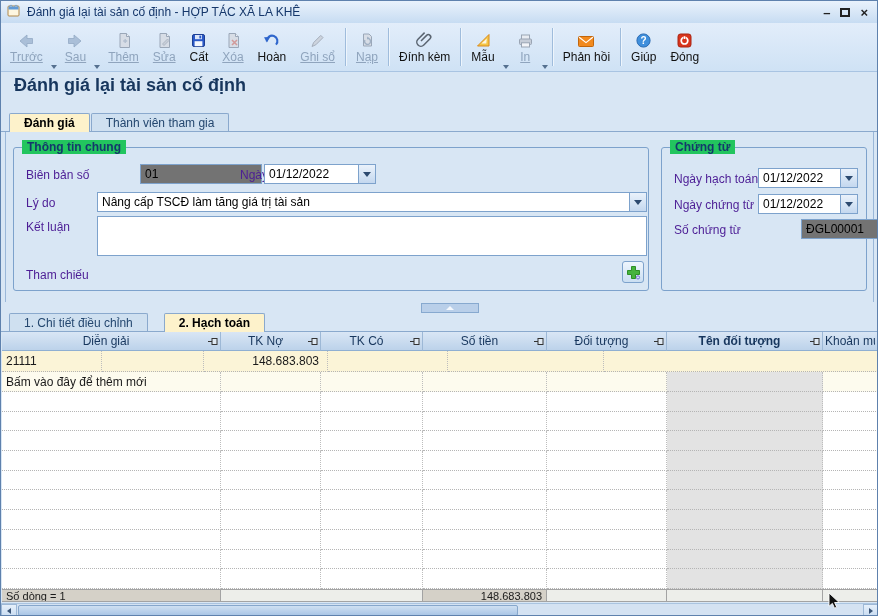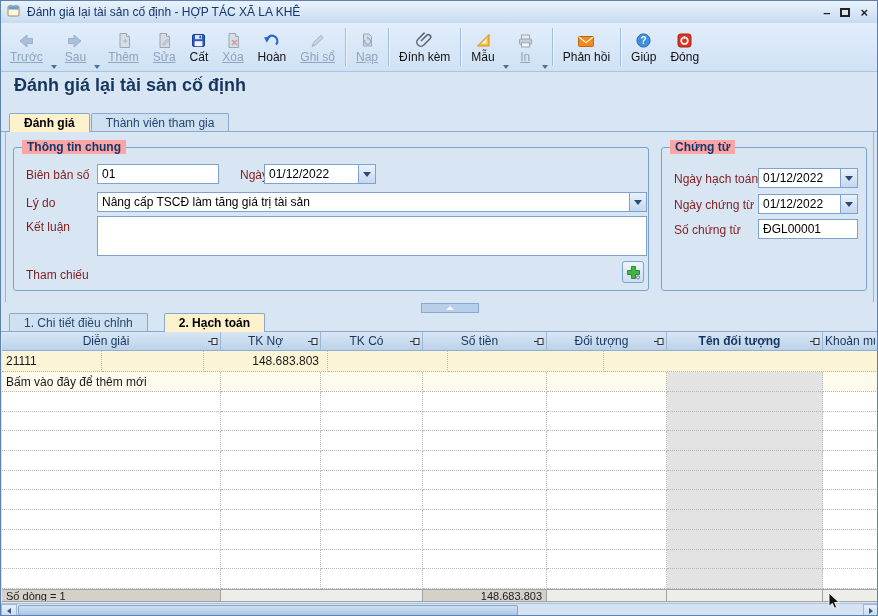--- a/index.html
+++ b/index.html
@@ -39,25 +39,25 @@
          border:1px solid #8aa9cd; border-bottom:none; border-radius:2px 2px 0 0;
          background:#cfe0f0; color:#24476f; font-size:12px; white-space:nowrap; }
   .tab.active { background:#fdf2cb; color:#000; font-weight:bold; position:relative; z-index:2; }
   .tabline-top { position:absolute; left:0; top:130px; width:100%; height:1px; background:#8aa9cd; }
   .tabline-bottom { position:absolute; left:0; top:330px; width:100%; height:1px; background:#8aa9cd; }
   .panel-edge { position:absolute; left:4px; top:131px; width:869px; height:170px;
                 border-left:1px solid #9ab7d8; border-right:1px solid #9ab7d8; }
 
   
   .group { position:absolute; border:1px solid #7da2cc; border-radius:3px; }
-  .group .legend { position:absolute; top:-8px; left:8px; background:#fca5a5; padding:0 5px;
+  .group .legend { position:absolute; top:-8px; left:8px; background:#22c55e; padding:0 5px;
                    font-weight:bold; color:#14386b; font-size:12px; }
-  .flabel { position:absolute; color:#7f1d1d; font-size:12px; white-space:nowrap; }
-  .tinput { position:absolute; height:20px; border:1px solid #7da2cc; background:#ffffff;
-            font-family:inherit; font-size:12px; padding:0 4px; color:#000; }
+  .flabel { position:absolute; color:#4c1d95; font-size:12px; white-space:nowrap; }
+  .tinput { position:absolute; height:20px; border:1px solid #7da2cc; background:#737373;
+            font-family:inherit; font-size:12px; padding:0 4px; color:#000;margin-left:43px; }
   .combo { position:absolute; height:20px; border:1px solid #7da2cc; background:#fff;
            display:flex; align-items:center; }
   .combo .val { flex:1; padding:0 4px; font-size:12px; color:#000; white-space:nowrap; overflow:hidden; }
   .combo .cbtn { width:17px; height:100%; border-left:1px solid #7da2cc;
                  background:linear-gradient(#eaf2fb,#c4d8ef);
                  display:flex; align-items:center; justify-content:center; }
   .combo .cbtn i { width:0; height:0; border-left:4px solid transparent; border-right:4px solid transparent;
                    border-top:5px solid #2c4a70; }
   textarea.tarea { position:absolute; border:1px solid #7da2cc; background:#fff; resize:none;
                    font-family:inherit; font-size:12px; padding:2px 4px; }

